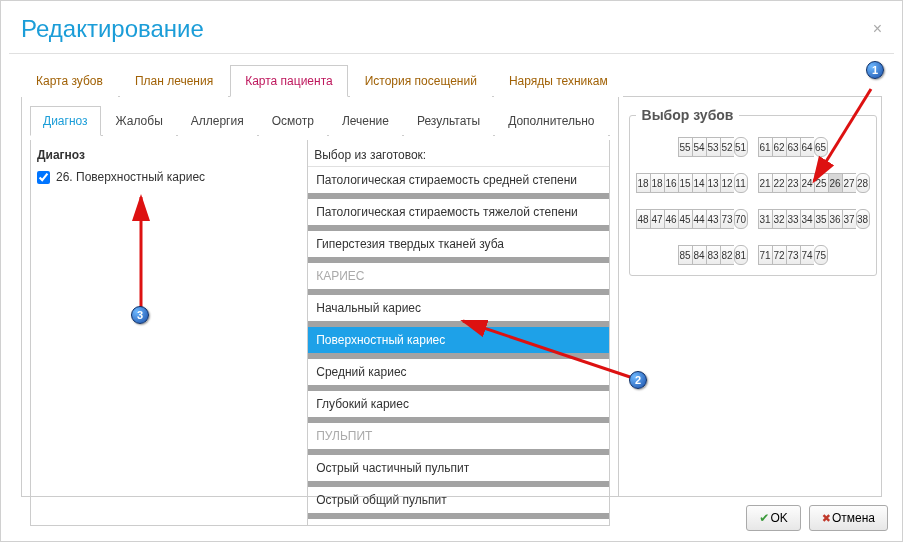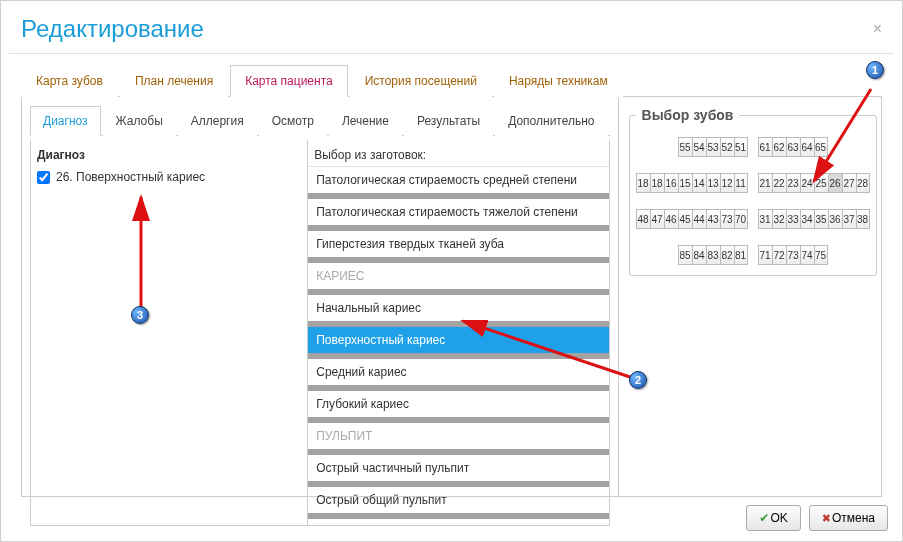--- a/index.html
+++ b/index.html
@@ -38,21 +38,21 @@
   .tpl-item.selected { background: #1ea1e8; color: #fff; }
 
   
   .rightpane { width: 270px; border-left: 1px solid #ccc; padding: 10px; position: relative; }
   fieldset.teeth { border: 1px solid #ccc; border-radius: 3px; padding: 14px 6px 10px 6px; margin: 0; }
   fieldset.teeth legend { font-size: 14px; font-weight: bold; color: #555; padding: 0 6px; }
   .teeth-grid { display: flex; flex-direction: column; gap: 16px; align-items: center; }
   .teeth-row { display: flex; gap: 10px; }
   .teeth-side { display: flex; }
   .tooth { width: 14px; height: 20px; line-height: 20px; font-size: 10px; text-align: center; border: 1px solid #bbb; border-right: none; background: linear-gradient(#fdfdfd, #ececec); cursor: pointer; }
-  .teeth-side .tooth:last-child { border-right: 1px solid #bbb; }
+  .teeth-side .tooth:last-child { border-right: 1px solid #bbb; border-radius: 6px; }
   .tooth.sel { background: #d8d8d8; }
 
   
   .footer { position: absolute; bottom: 10px; right: 14px; display: flex; gap: 8px; }
   .btn { padding: 5px 12px; border: 1px solid #aaa; border-radius: 3px; background: linear-gradient(#fdfdfd,#e7e7e7); font-size: 12px; cursor: pointer; display: flex; align-items: center; gap: 1px; }
   .ico-ok::before { content: "✔"; color: #3a9a3a; font-size: 12px; }
   .ico-cancel::before { content: "✖"; color: #c0392b; font-size: 11px; }
 
   
   .marker { position: absolute; width: 18px; height: 18px; border-radius: 50%; background: radial-gradient(circle at 30% 30%, #6db8ff, #1b4fa8); color: #fff; font-size: 11px; font-weight: bold; display: flex; align-items: center; justify-content: center; border: 1px solid #0b2e66; box-shadow: 1px 1px 2px rgba(0,0,0,.4); pointer-events: none; }

